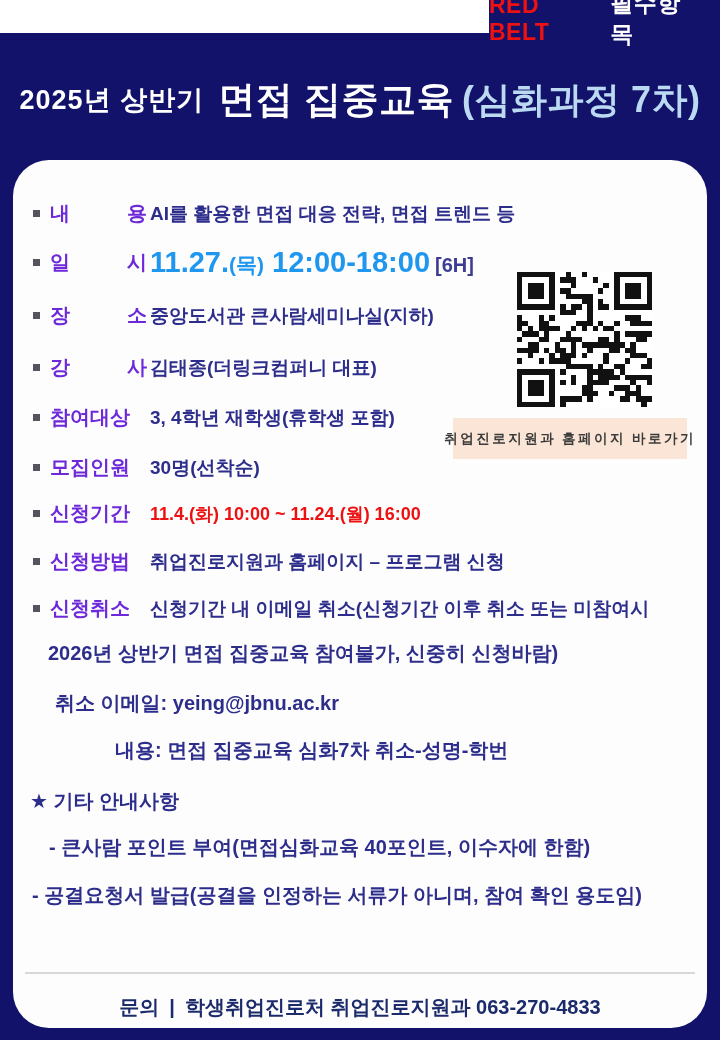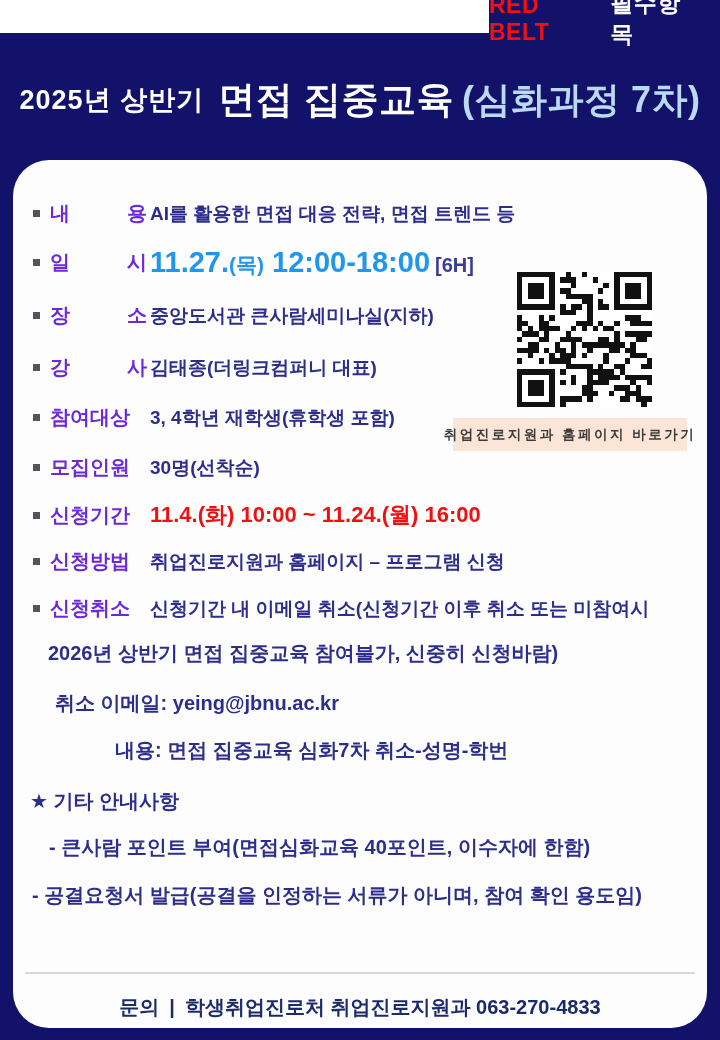--- a/index.html
+++ b/index.html
@@ -60,42 +60,43 @@
     display: inline-block; width: 97px; margin-left: 10px;
     text-align: justify; text-align-last: justify;
     color: #6d28d9;
   }
   .info-value { margin-left: 3px; font-size: 19px; }
 
   .row-datetime .v-date { color: #1f97ef; font-size: 29px; }
   .row-datetime .v-day  { color: #1f97ef; font-size: 21px; }
   .row-datetime .v-time { color: #1f97ef; font-size: 29px; margin-left: 8px; }
   .row-datetime .v-dur  { color: #3c3c94; font-size: 20px; margin-left: 5px; text-align: center; }
-  .row-period .info-value { color: #ee1111; font-size: 22px; }
+  .row-period .info-value { color: #ee1111; font-size: 18px; }
 
   
   .note {
     position: absolute;
     color: #2d2d8c; font-size: 20px; white-space: nowrap;
   }
   .note .email { color: #2d2d8c; }
 
   
   .qr-box {
     position: absolute; left: 504px; top: 112px;
     width: 135px; height: 135px; background: #ffffff;
   }
   .qr-box svg { width: 100%; height: 100%; display: block; }
   .qr-caption {
     position: absolute; left: 440px; top: 258px;
-    width: 234px; height: 33px;
+    width: 234px; height: 41px;
     background: #fbe5d6;
     display: flex; align-items: center; justify-content: center;
     font-size: 13.5px; letter-spacing: 2.5px; color: #3b3b3b;
     white-space: nowrap;
+    font-family: Liberation Serif, serif;
   }
 
   
   .footer-divider {
     position: absolute; left: 12px; right: 12px; top: 812px;
     height: 2px; background: #d8d8d8;
   }
   .footer-text {
     position: absolute; left: 0; right: 0; top: 834px;
     text-align: center; color: #1b2a6b; font-size: 20px;

